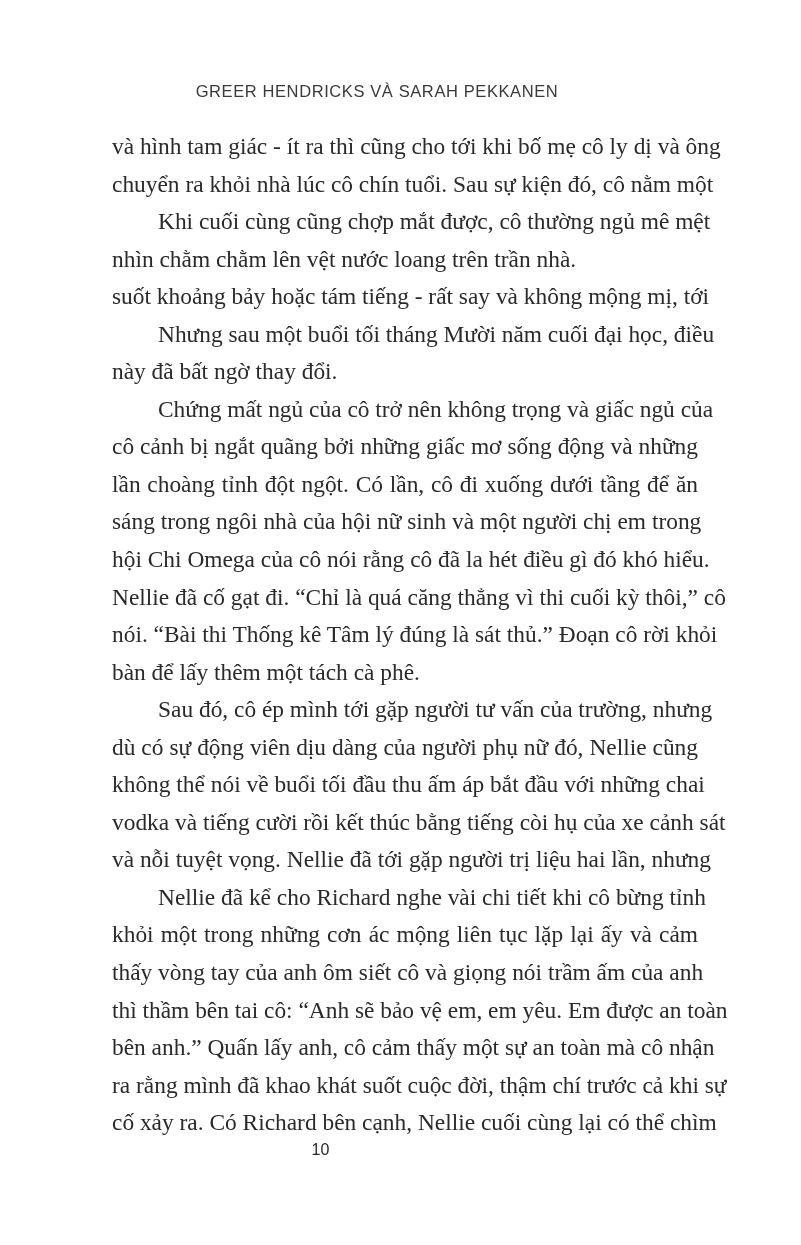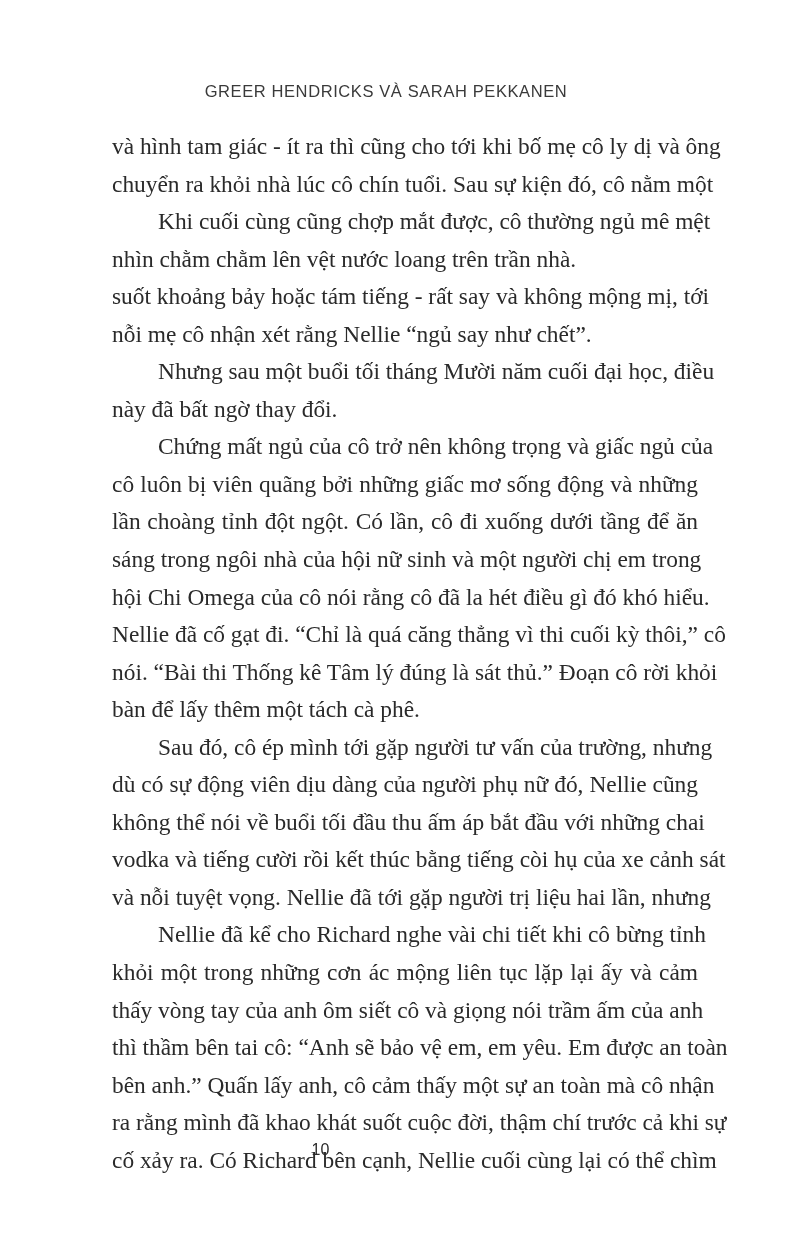--- a/index.html
+++ b/index.html
@@ -1,18 +1,18 @@
 <!DOCTYPE html>
 <html><head>
   <meta charset="utf-8">
   <style>
     html, body { margin: 0; padding: 0; background: #ffffff; }
     body { width: 801px; height: 1245px; position: relative; overflow: hidden; }
     .running-head {
-      position: absolute; top: 82px; left: 16px; width: 740px;
+      position: absolute; top: 82px; left: 7px; width: 740px;
       text-align: center;
       font-family: "Liberation Sans", sans-serif;
       font-size: 16.5px; letter-spacing: 0.6px; color: #3a3a3a;
     }
     .body-text {
       position: absolute; top: 128px; left: 112px; width: 586px;
       font-family: "Liberation Serif", serif;
       font-size: 23.4px; color: #2a2a2a;
     }
     .line {
@@ -33,25 +33,24 @@
 <body>
 
 <div class="running-head">GREER HENDRICKS VÀ SARAH PEKKANEN</div>
 
 <div class="body-text">
   <div class="line">và hình tam giác - ít ra thì cũng cho tới khi bố mẹ cô ly dị và ông</div>
   <div class="line">chuyển ra khỏi nhà lúc cô chín tuổi. Sau sự kiện đó, cô nằm một</div>
   <div class="line indent">Khi cuối cùng cũng chợp mắt được, cô thường ngủ mê mệt</div>
   <div class="line last">nhìn chằm chằm lên vệt nước loang trên trần nhà.</div>
   <div class="line">suốt khoảng bảy hoặc tám tiếng - rất say và không mộng mị, tới</div>
-  <div class="line last">nỗi mẹ cô nhận xét rằng Nellie “ngủ say như chết”.</div>
   <div class="line indent">Nhưng sau một buổi tối tháng Mười năm cuối đại học, điều</div>
   <div class="line last">này đã bất ngờ thay đổi.</div>
   <div class="line indent">Chứng mất ngủ của cô trở nên không trọng và giấc ngủ của</div>
-  <div class="line">cô luôn bị viên quãng bởi những giấc mơ sống động và những</div>
+  <div class="line">cô cảnh bị ngắt quãng bởi những giấc mơ sống động và những</div>
   <div class="line">lần choàng tỉnh đột ngột. Có lần, cô đi xuống dưới tầng để ăn</div>
   <div class="line">sáng trong ngôi nhà của hội nữ sinh và một người chị em trong</div>
   <div class="line">hội Chi Omega của cô nói rằng cô đã la hét điều gì đó khó hiểu.</div>
   <div class="line">Nellie đã cố gạt đi. “Chỉ là quá căng thẳng vì thi cuối kỳ thôi,” cô</div>
   <div class="line">nói. “Bài thi Thống kê Tâm lý đúng là sát thủ.” Đoạn cô rời khỏi</div>
   <div class="line last">bàn để lấy thêm một tách cà phê.</div>
   <div class="line indent">Sau đó, cô ép mình tới gặp người tư vấn của trường, nhưng</div>
   <div class="line">dù có sự động viên dịu dàng của người phụ nữ đó, Nellie cũng</div>
   <div class="line">không thể nói về buổi tối đầu thu ấm áp bắt đầu với những chai</div>
   <div class="line">vodka và tiếng cười rồi kết thúc bằng tiếng còi hụ của xe cảnh sát</div>

